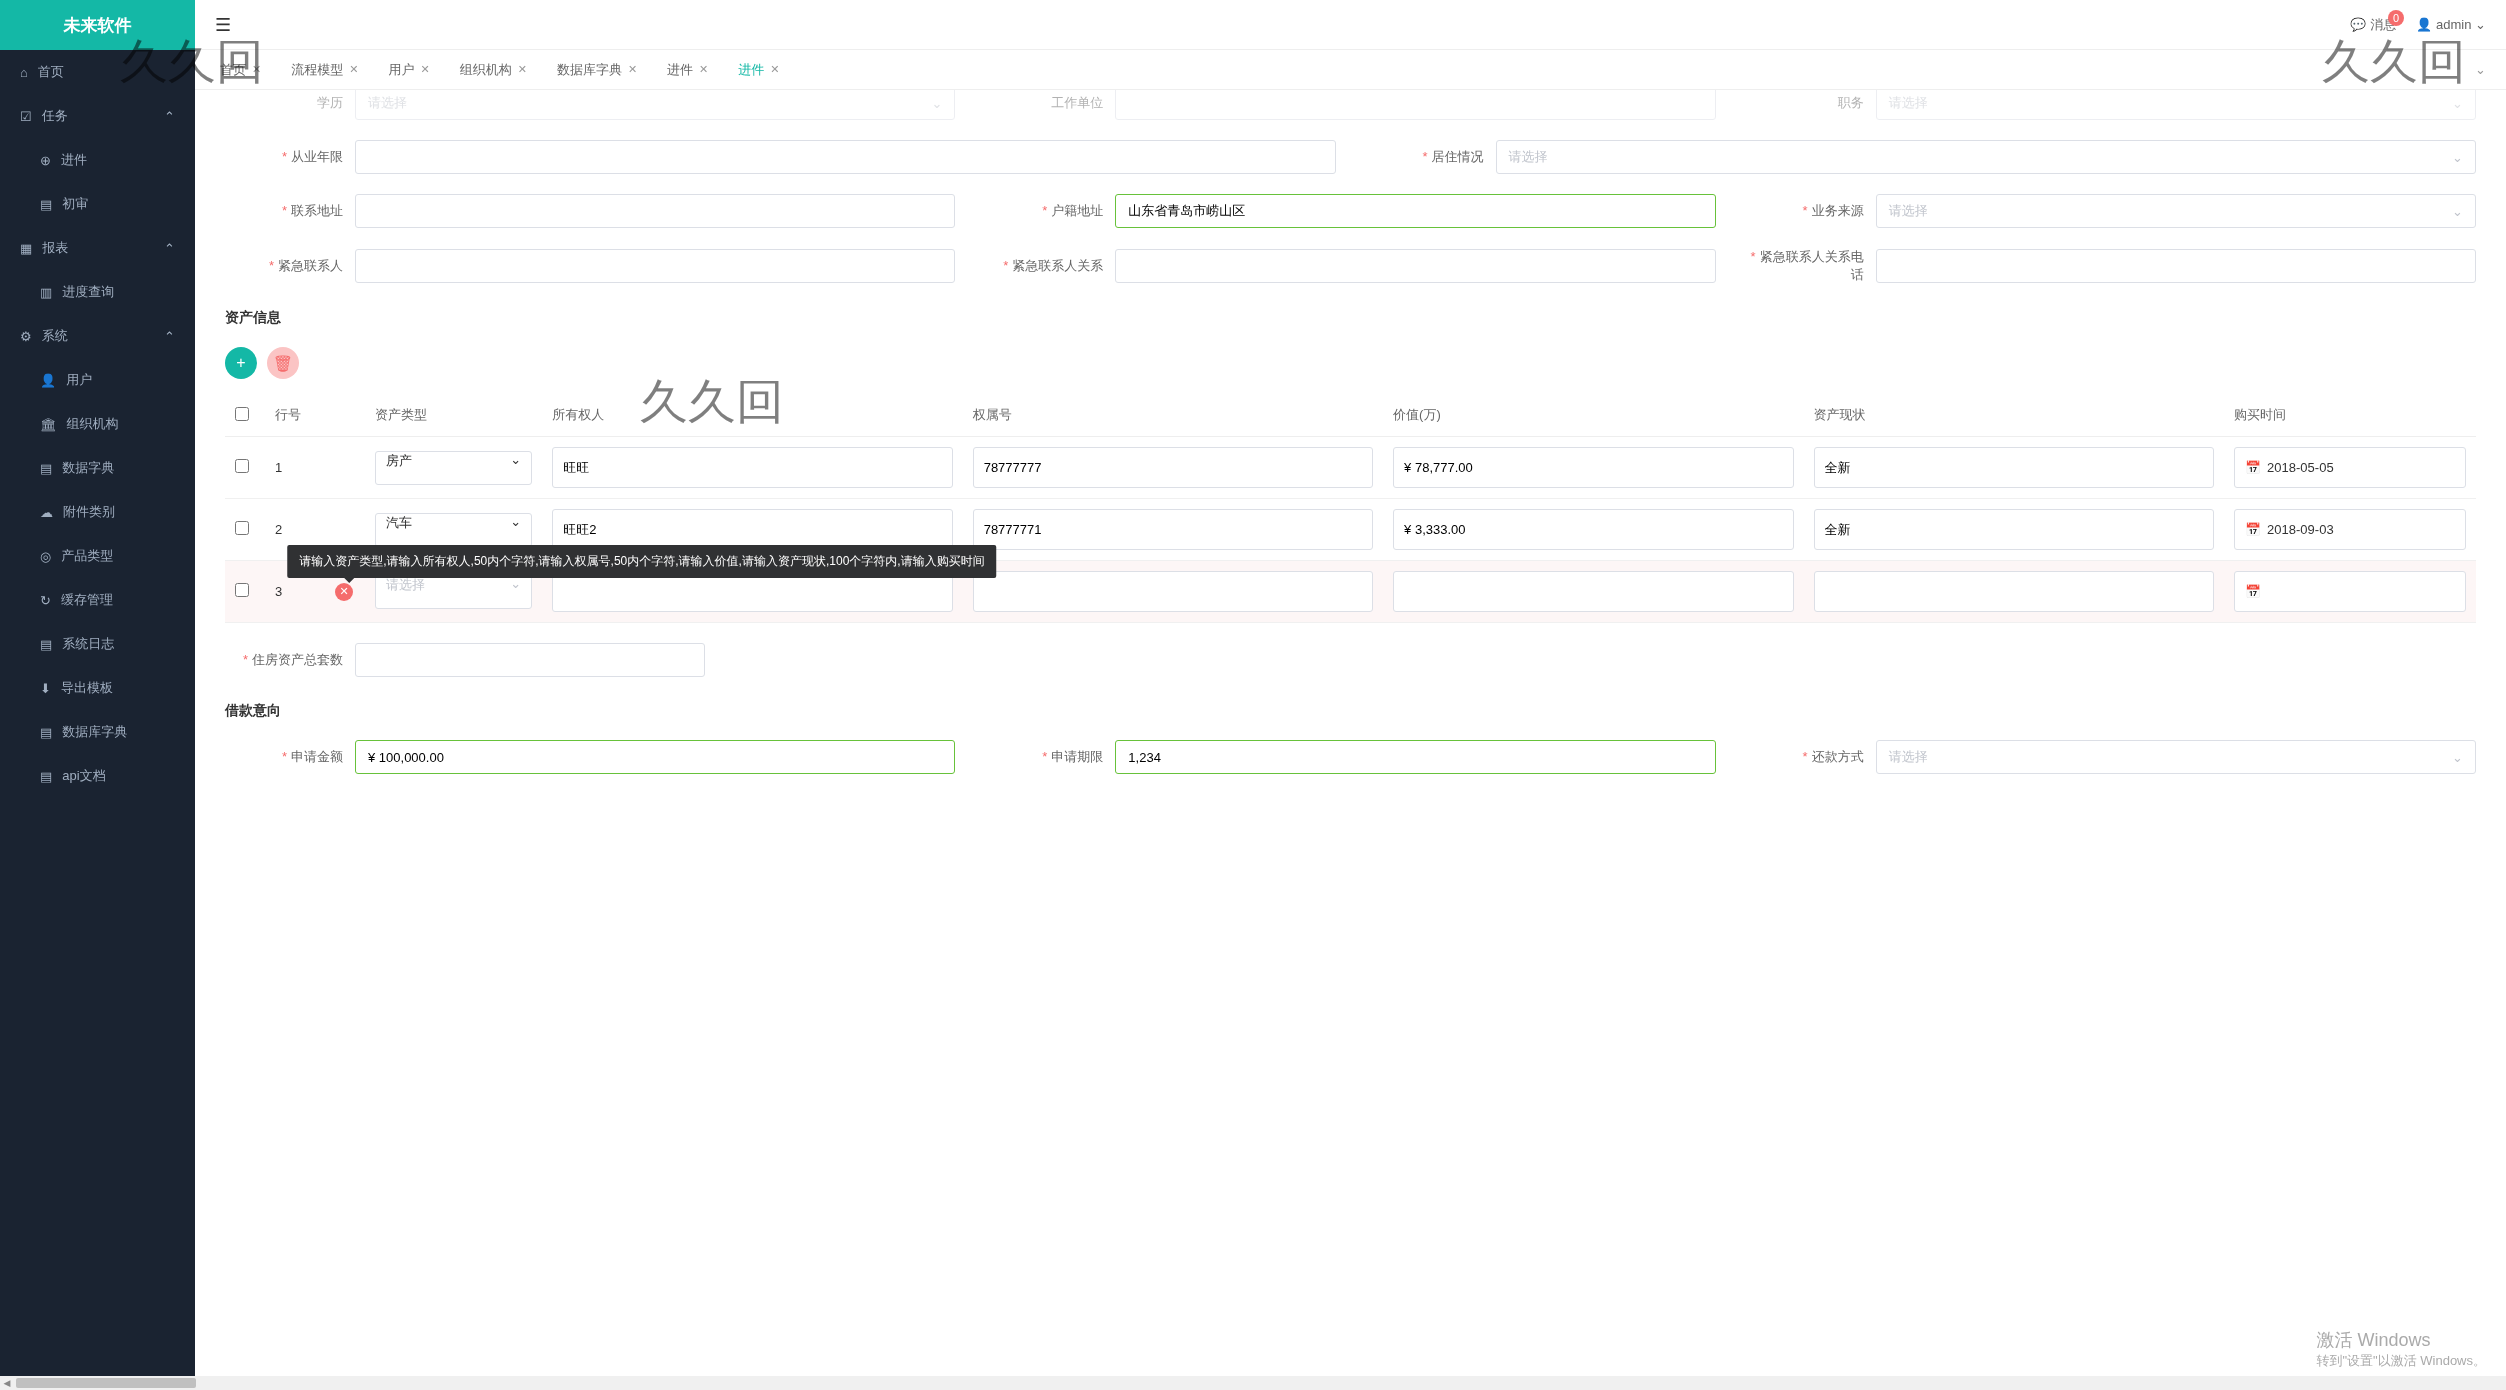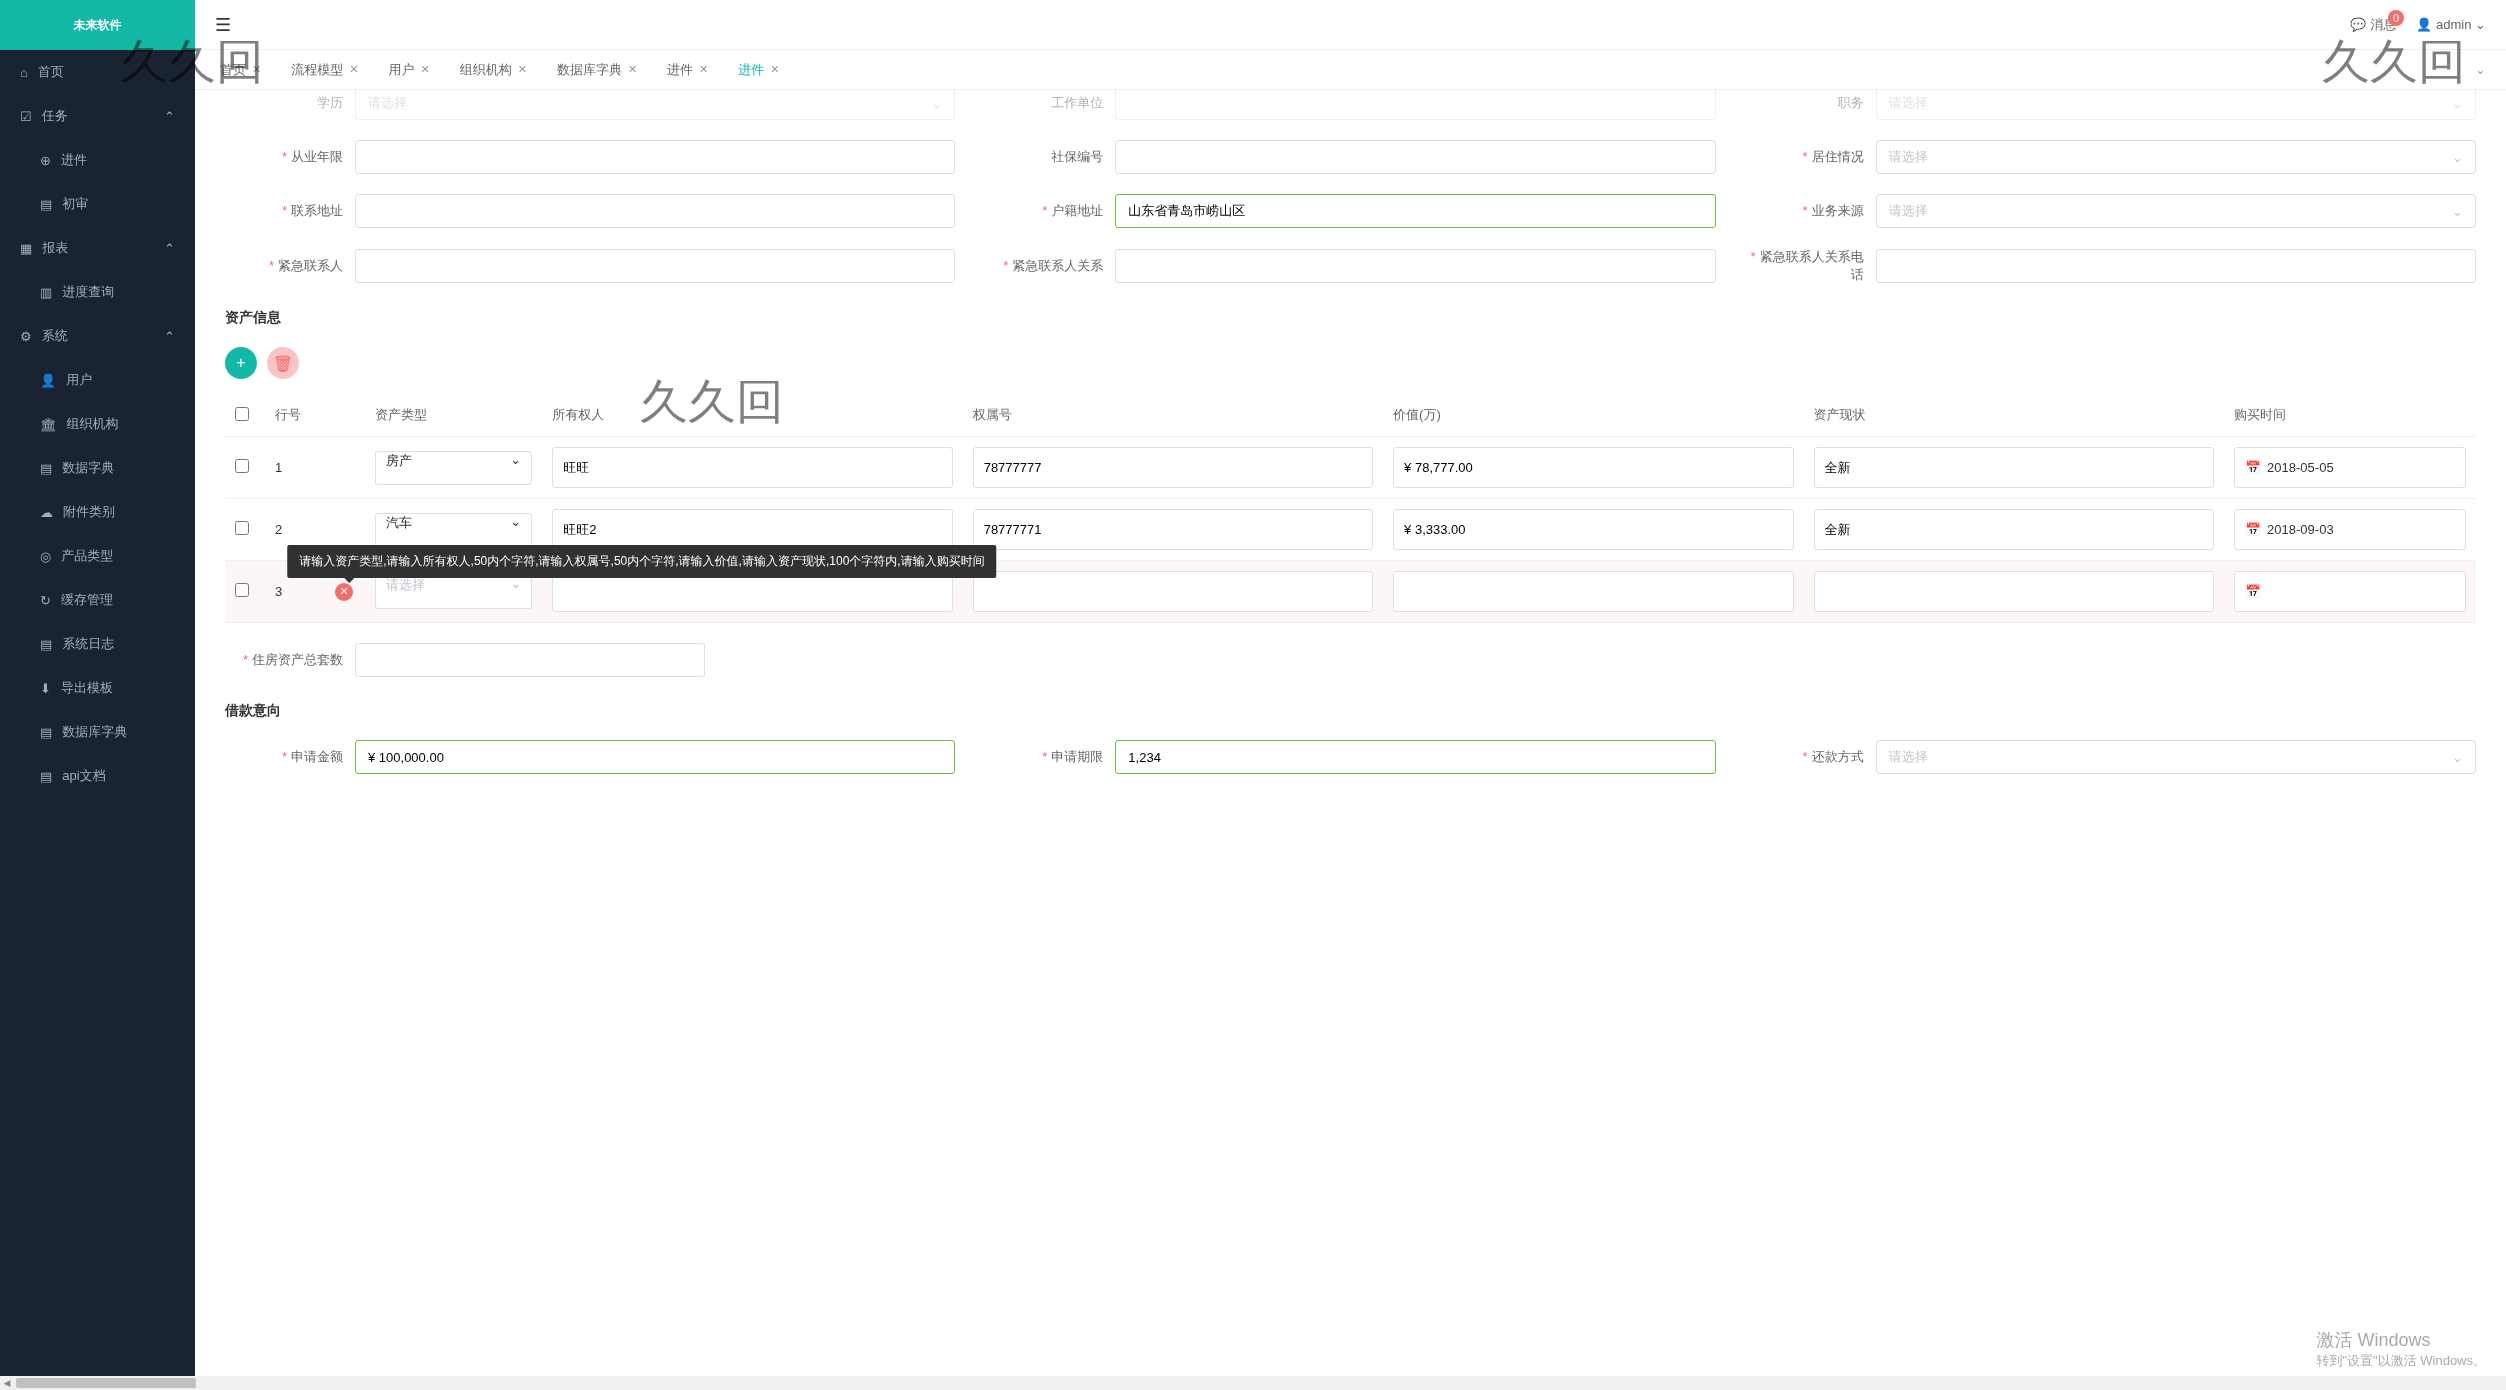--- a/index.html
+++ b/index.html
@@ -1,19 +1,19 @@
 <!DOCTYPE html>
 <html><head>
 <meta charset="utf-8">
 <style>
 * { margin: 0; padding: 0; box-sizing: border-box; font-family: -apple-system, "PingFang SC", "Microsoft YaHei", sans-serif; }
 body { background: #f5f5f5; font-size: 13px; color: #333; }
 .layout { display: flex; min-height: 100vh; }
 .sidebar { width: 195px; background: #1a2331; color: #a0aec0; flex-shrink: 0; }
-.logo { background: #14b8a6; color: #fff; height: 50px; display: flex; align-items: center; justify-content: center; font-size: 12px; font-weight: bold; }
+.logo { background: #14b8a6; color: #fff; height: 50px; display: flex; align-items: center; justify-content: center; font-size: 17px; font-weight: bold; }
 .menu-item { padding: 13px 20px; display: flex; align-items: center; gap: 10px; cursor: pointer; font-size: 13px; }
 .menu-item .chev { margin-left: auto; }
 .submenu-item { padding: 13px 20px 13px 40px; display: flex; align-items: center; gap: 10px; cursor: pointer; font-size: 13px; }
 .main { flex: 1; display: flex; flex-direction: column; background: #fff; min-width: 0; }
 .topbar { height: 50px; display: flex; align-items: center; justify-content: space-between; padding: 0 20px; border-bottom: 1px solid #eee; }
 .topbar-left { display: flex; align-items: center; gap: 15px; }
 .hamburger { cursor: pointer; font-size: 18px; }
 .topbar-right { display: flex; align-items: center; gap: 20px; font-size: 13px; color: #666; }
 .badge-wrapper { position: relative; }
 .badge { position: absolute; top: -6px; right: -8px; background: #f56c6c; color: #fff; border-radius: 8px; padding: 0 5px; font-size: 11px; line-height: 16px; }
@@ -209,24 +209,20 @@
             </div>
           </div>
       </div>
 
       <div class="form-row">
         <div class="form-item">
             <span class="form-label required">从业年限</span>
             <input class="form-input" style="">
           </div>
         <div class="form-item">
-            <span class="form-label">社保编号</span>
-            <input class="form-input" style="">
-          </div>
-        <div class="form-item">
             <span class="form-label required">居住情况</span>
             <div class="form-select">
               <span>请选择</span>
               <span>⌄</span>
             </div>
           </div>
       </div>
 
       <div class="form-row">
         <div class="form-item">

